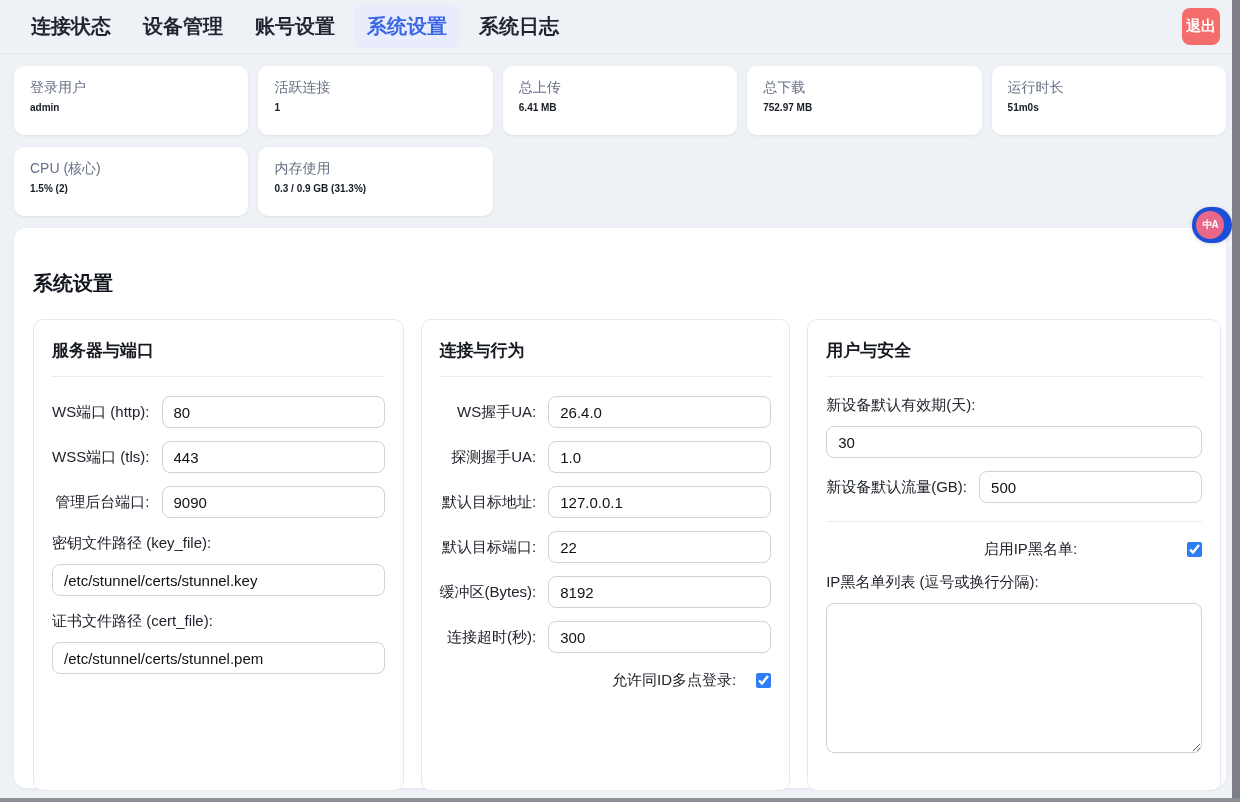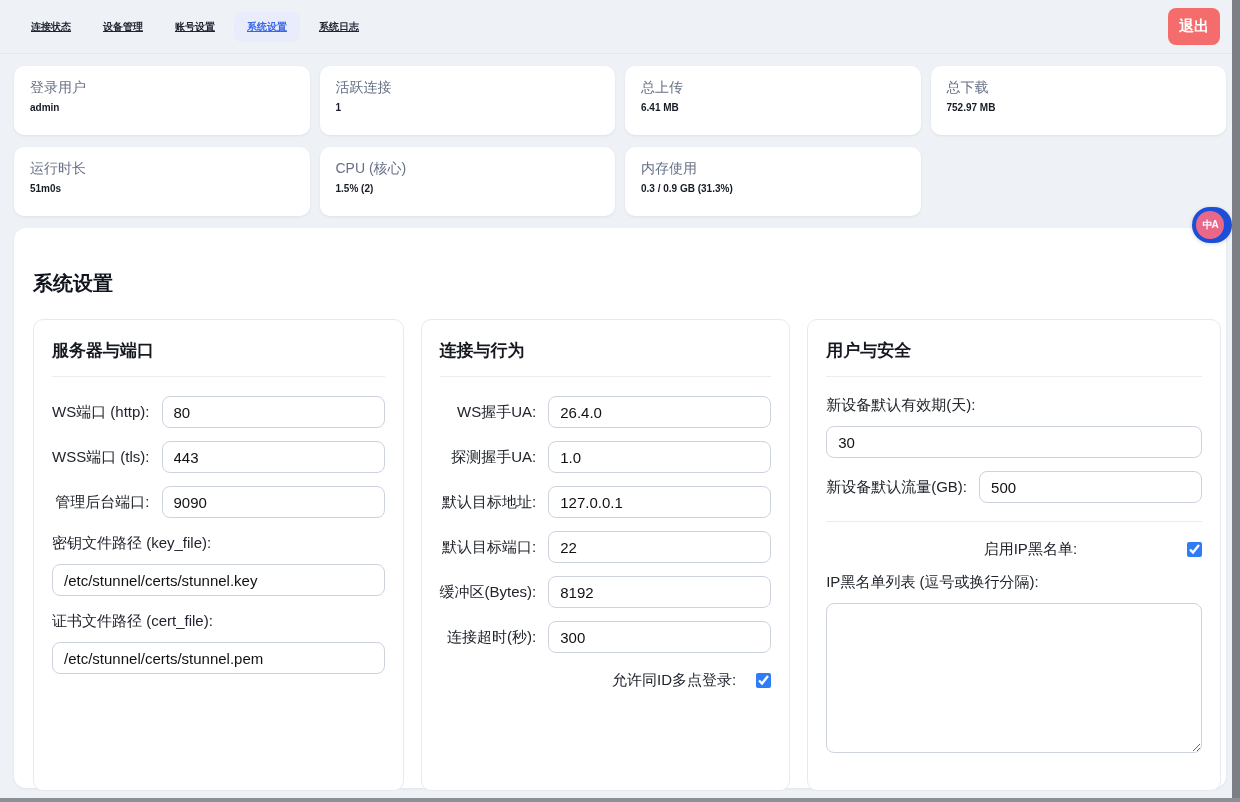--- a/index.html
+++ b/index.html
@@ -13,36 +13,35 @@
 
   
   .nav {
     height:54px;
     display:flex; align-items:center;
     padding:0 20px 0 18px;
     border-bottom:1px solid #e3e7ee;
   }
   .tabs { display:flex; align-items:center; gap:6px; }
   .tab {
-    font-size:10px; font-weight:bold; color:#1f2430;
+    font-size:20px; font-weight:bold; color:#1f2430;
     padding:8px 13px; border-radius:8px; cursor:pointer;
     white-space:nowrap;
-    text-decoration:underline;
   }
   .tab.active { color:#3b66e8; background:#e9edfb; }
   .nav-spacer { flex:1; }
   .logout-btn {
     background:#f56c6c; color:#fff; font-weight:bold; font-size:15px;
-    border:none; border-radius:8px; padding:9px 11px; cursor:pointer;
+    border:none; border-radius:8px; padding:9px 4px; cursor:pointer;
   }
 
   
   .stats {
     margin:12px 14px 0 14px;
-    display:grid; grid-template-columns:repeat(4,1fr);
+    display:grid; grid-template-columns:repeat(5,1fr);
     gap:12px 10px;
   }
   .stat-card {
     background:#fff; border-radius:10px;
     box-shadow:0 1px 3px rgba(16,24,40,.07);
     padding:13px 16px 12px 16px;
     min-height:69px;
   }
   .stat-label { font-size:14px; color:#667085; margin-bottom:5px; }
   .stat-value { font-size:10px; font-weight:bold; color:#161b26; }

